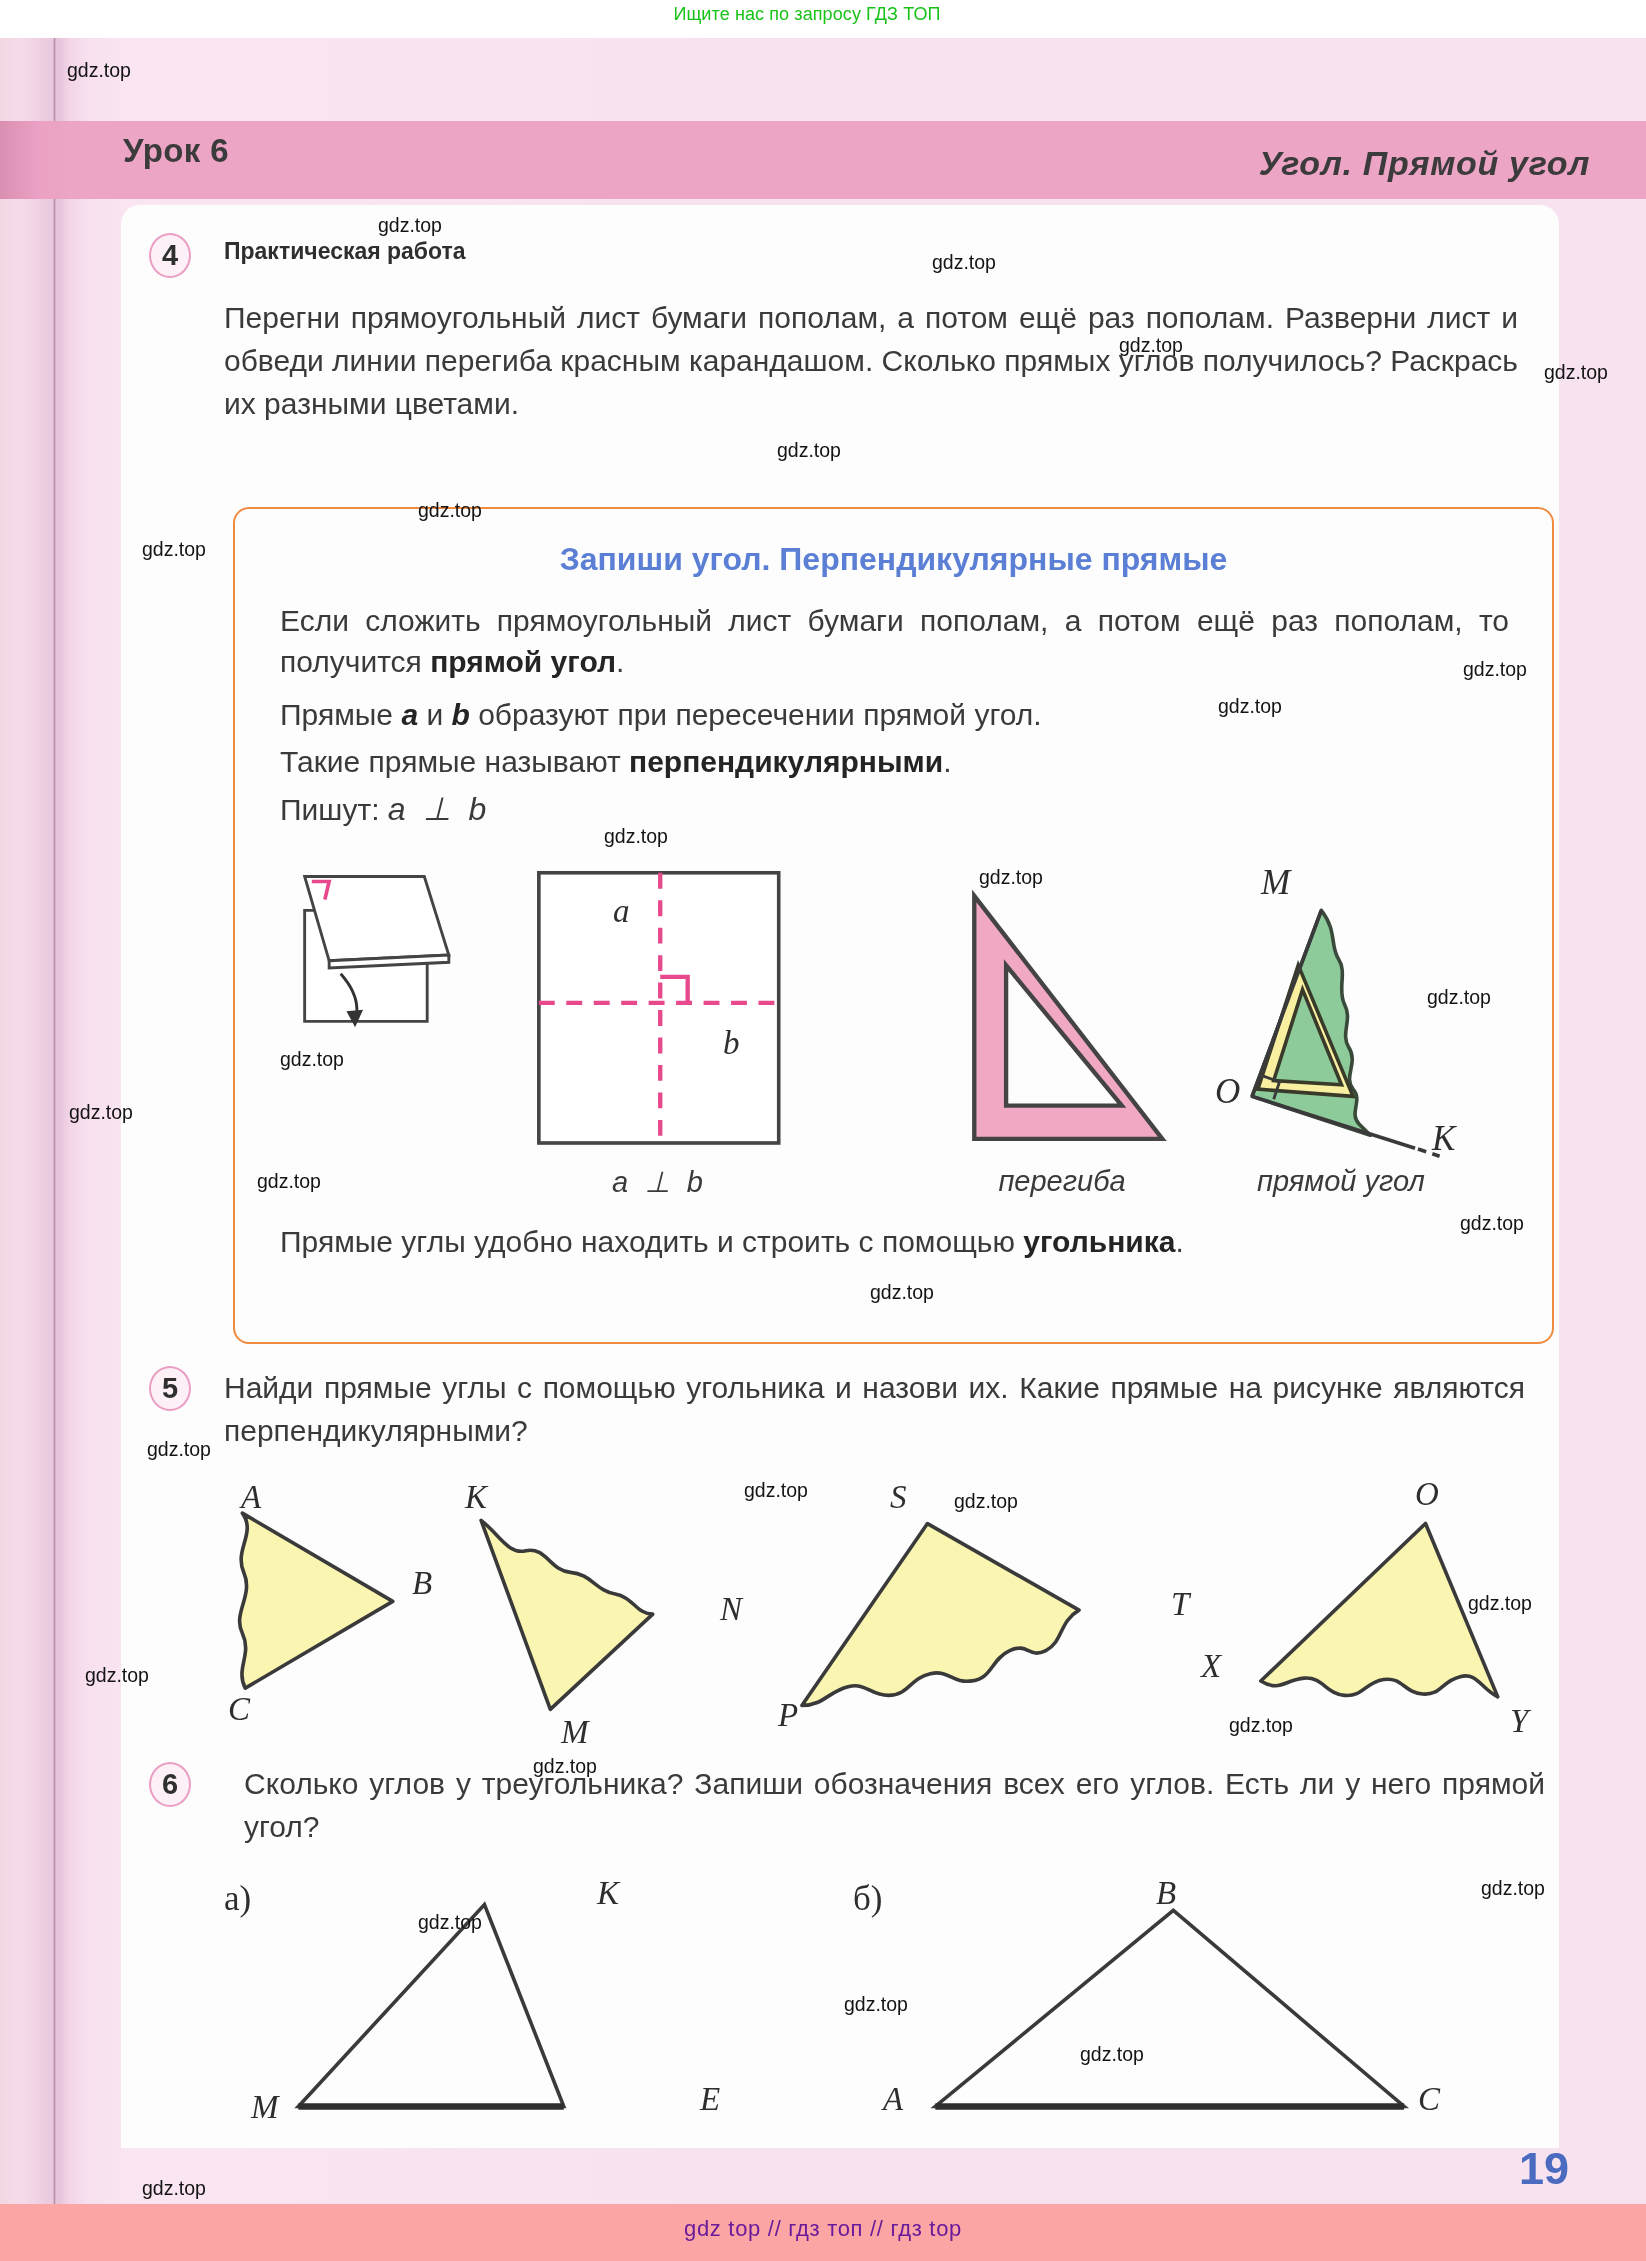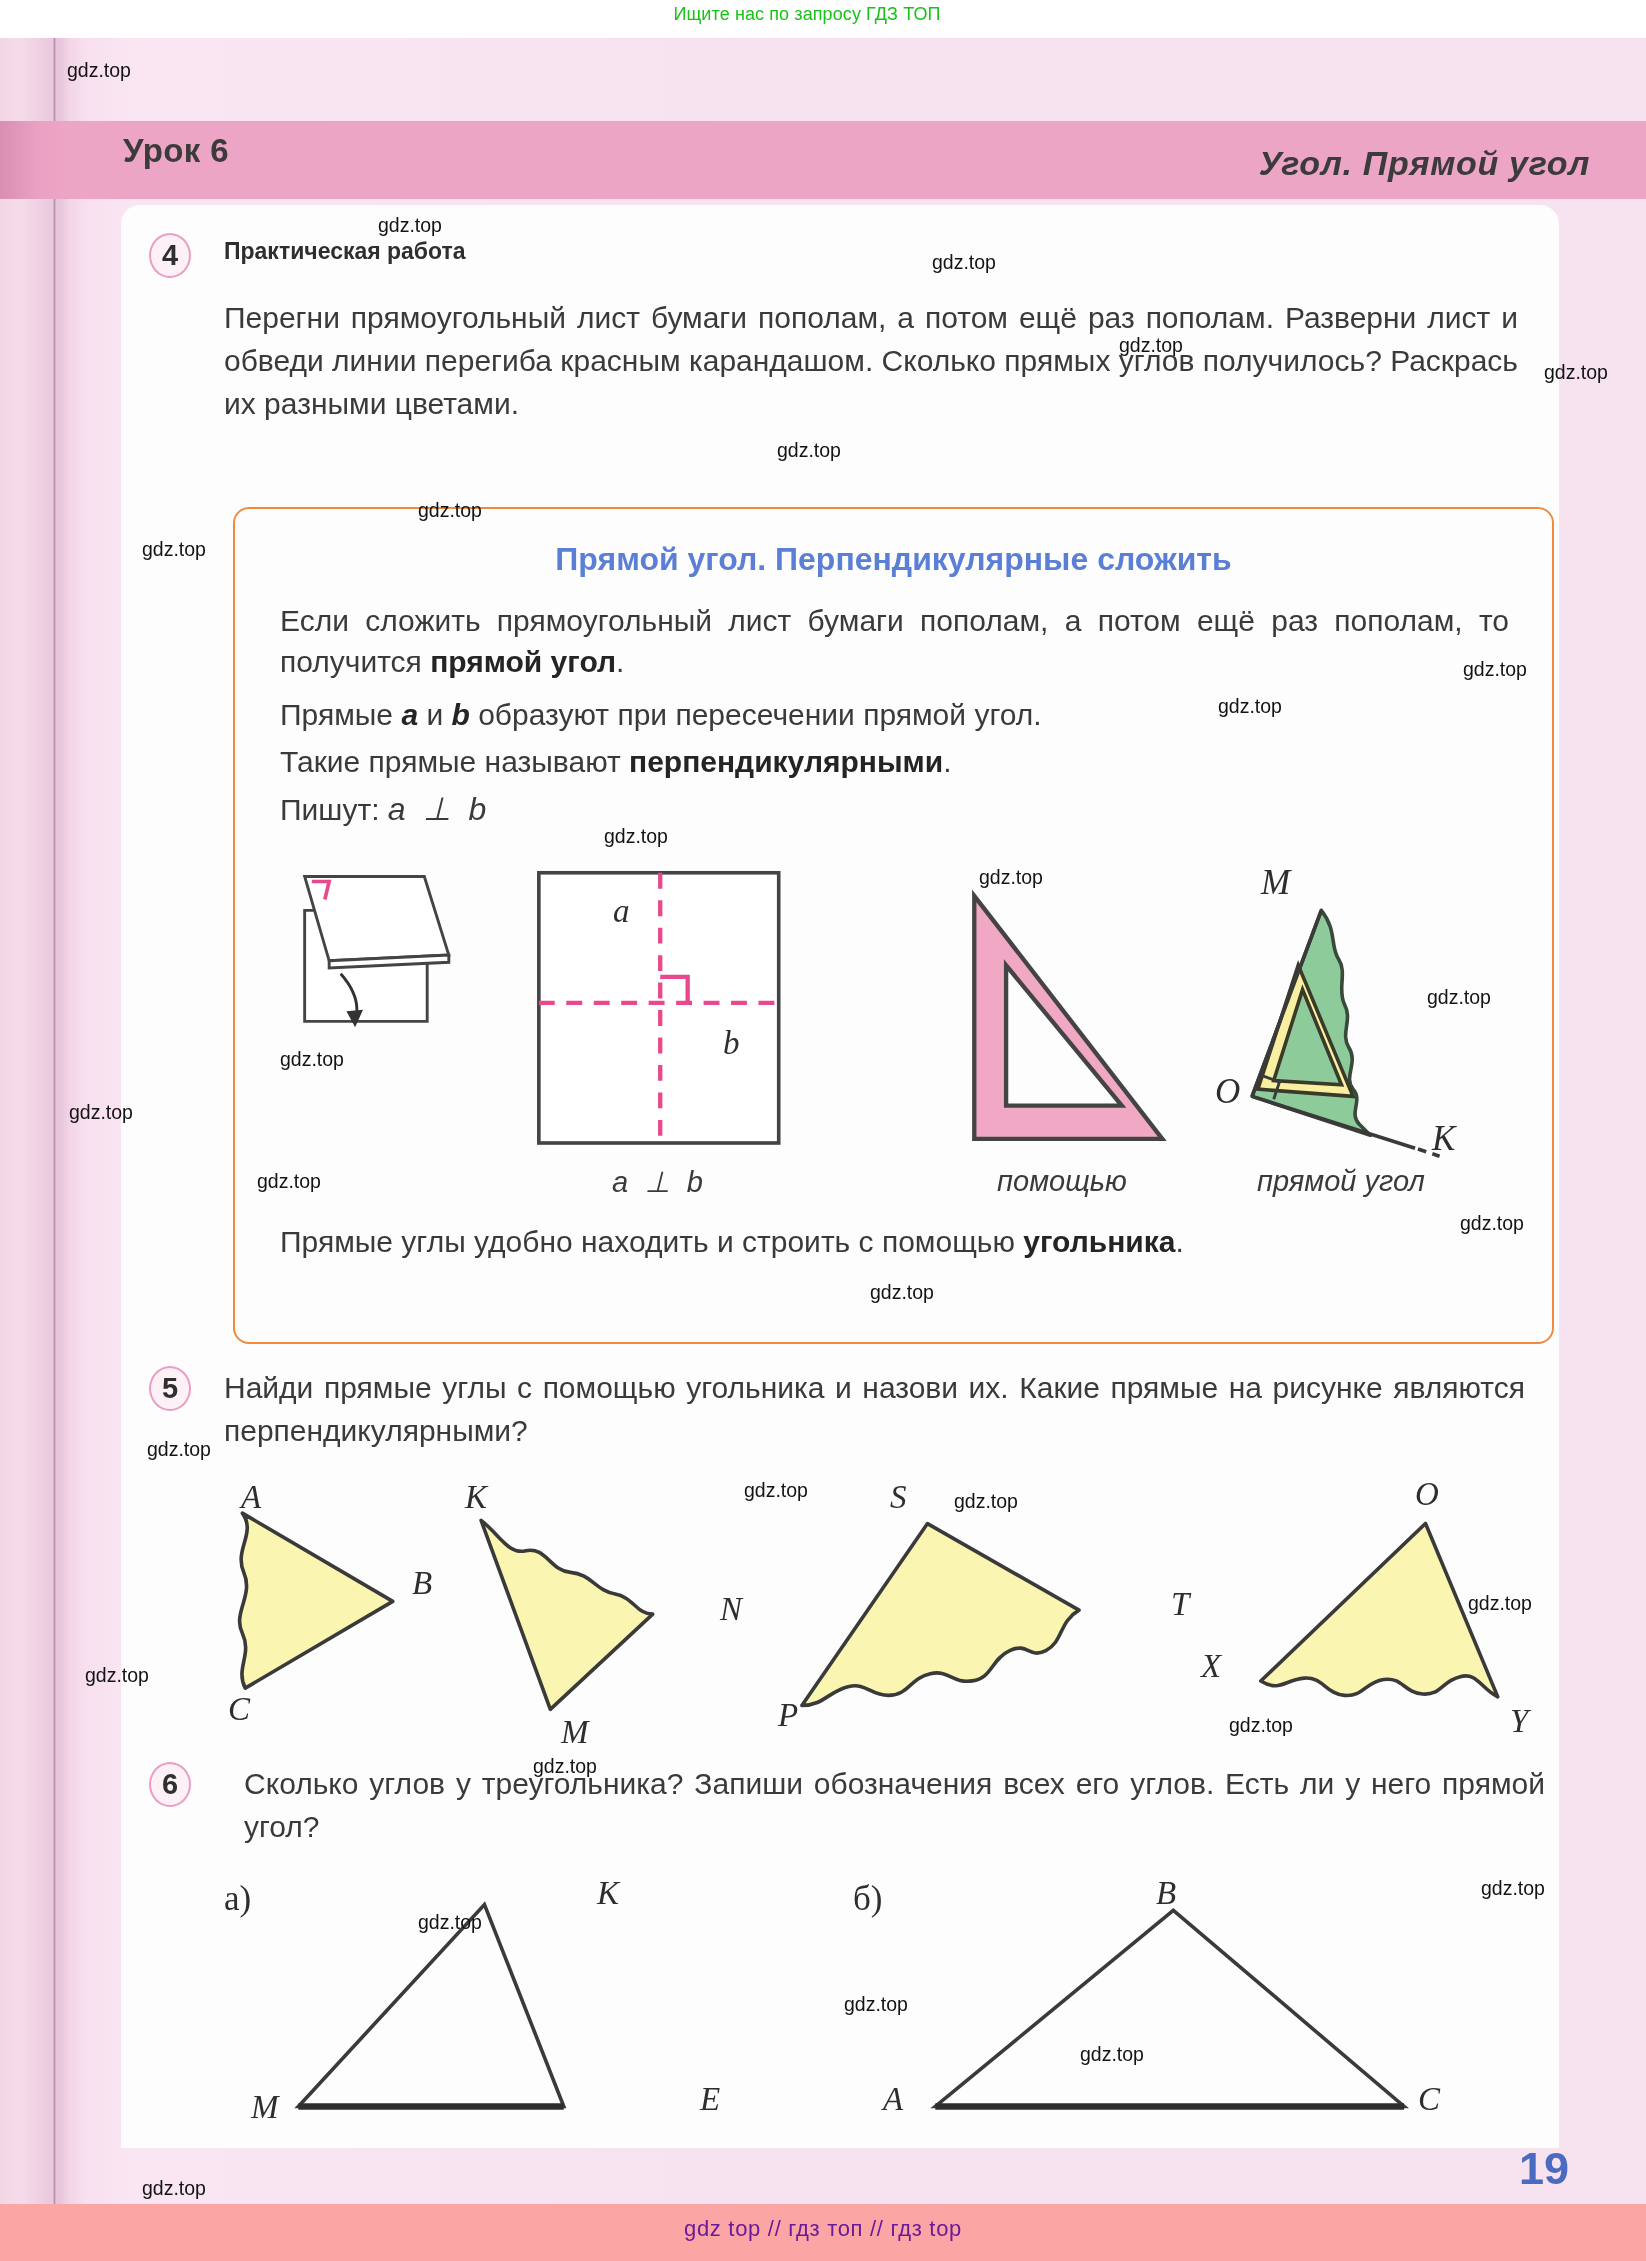--- a/index.html
+++ b/index.html
@@ -239,21 +239,21 @@
   <div class="header-lesson">Урок 6</div>
   <div class="header-topic">Угол. Прямой угол</div>
 
   <div class="content-card"></div>
 
   <div class="badge" style="left:149px; top:233px;">4</div>
   <div class="task-title" style="left:224px; top:238px;">Практическая работа</div>
   <div class="body-text" style="left:224px; top:296px; width:1294px;">Перегни прямоугольный лист бумаги пополам, а потом ещё раз пополам. Разверни лист и обведи линии перегиба красным карандашом. Сколько прямых углов получилось? Раскрась их разными цветами.</div>
 
   <div class="rule-box"></div>
-  <div class="rule-title" style="left:233px;">Прямой угол. Перпендикулярные сложить</div>
+  <div class="rule-title" style="left:233px;">Запиши угол. Перпендикулярные прямые</div>
 
   <div class="rule-text" style="left:280px; top:694px; width:1229px; text-align:left;">
     <span>Прямые </span><b class="italic-math">a</b><span> и </span><b class="italic-math">b</b><span> образуют при пересечении прямой угол.</span>
   </div>
 
   <div class="rule-text" style="left:280px; top:600px; width:1229px;">
     <span>Если сложить прямоугольный лист бумаги пополам, а потом ещё раз пополам, то получится </span><b>прямой угол</b><span>.</span>
   </div>
 
   <div class="rule-text" style="left:280px; top:741px; width:1229px; text-align:left;">
@@ -288,21 +288,21 @@
     <path d="M176,152 L214,152 L214,188" fill="none" stroke="#e8498c" stroke-width="6"></path>
   </svg>
   <div class="fig-label" style="left:613px; top:893px; font-size:33px;">a</div>
   <div class="fig-label" style="left:723px; top:1025px; font-size:33px;">b</div>
   <div class="fig-caption" style="left:533px; top:1165px; width:253px; letter-spacing:4.3px;">a ⊥ b</div>
 
   <svg style="position:absolute; left:954px; top:880px;" width="217" height="282" viewBox="0 0 300 390">
     <path d="M28,22 L28,358 L288,358 Z
              M72,118 L72,312 L232,312 Z" fill="#f0a8c4" stroke="#444" stroke-width="6" fill-rule="evenodd"></path>
   </svg>
-  <div class="fig-caption" style="left:939px; top:1165px; width:246px;">помощью</div>
+  <div class="fig-caption" style="left:939px; top:1165px; width:246px;">перегиба</div>
 
   <svg style="position:absolute; left:1229px; top:903px;" width="238" height="267" viewBox="0 0 330 370">
 
     <path d="M128,10
              C150,38 140,60 152,78
              C164,96 150,120 160,140
              C172,162 154,180 166,200
              C180,222 158,240 172,258
              C186,274 166,290 180,306
              L196,322

